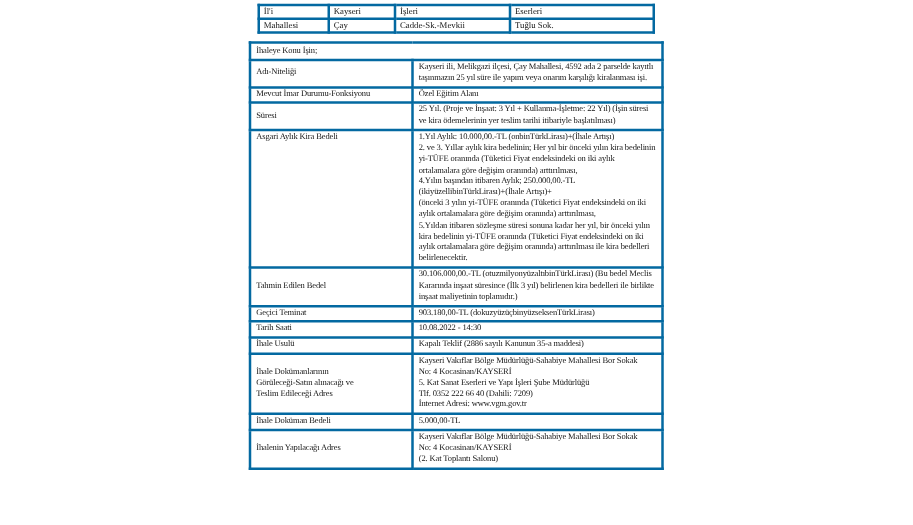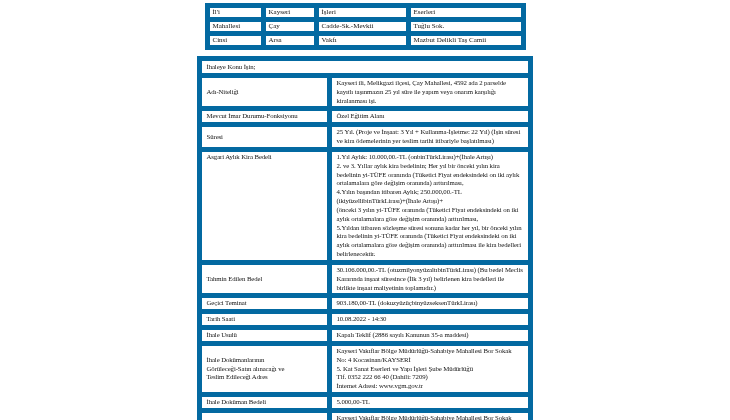--- a/index.html
+++ b/index.html
@@ -5,21 +5,21 @@
   html, body { margin: 0; padding: 0; }
   body {
     width: 730px; height: 420px;
     background: #ffffff;
     overflow: hidden;
     font-family: "Liberation Serif", serif;
     color: #141414;
   }
   .sheet { position: relative; width: 730px; height: 420px; }
   table { border-collapse: collapse; table-layout: fixed; }
-  td { border: 5px solid #0369a1; padding: 1px 4px; vertical-align: middle; }
+  td { border: 2px solid #0369a1; padding: 1px 4px; vertical-align: middle; }
 
   
   .t1 { width: 316px; margin: 3px auto 0 auto; font-size: 7px; line-height: 1.25; }
   .t1 td { height: 9px; padding: 0 3px; white-space: nowrap; overflow: hidden; }
 
   
   .t2 {
     width: 330px; margin: 6px auto 0 auto;
     font-size: 6.8px; line-height: 1.3; letter-spacing: -0.1px;
   }
@@ -45,26 +45,20 @@
         <td>İl'i</td>
         <td>Kayseri</td>
         <td>İşleri</td>
         <td>Eserleri</td>
       </tr>
       <tr>
         <td>Mahallesi</td>
         <td>Çay</td>
         <td>Cadde-Sk.-Mevkii</td>
         <td>Tuğlu Sok.</td>
-      </tr>
-      <tr>
-        <td>Cinsi</td>
-        <td>Arsa</td>
-        <td>Vakfı</td>
-        <td>Mazbut Delikli Taş Camii</td>
       </tr>
     </tbody>
   </table>
 
   <table class="t2">
     <colgroup>
       <col style="width:130px">
         <col style="width:200px">
     </colgroup>
     <tbody>

